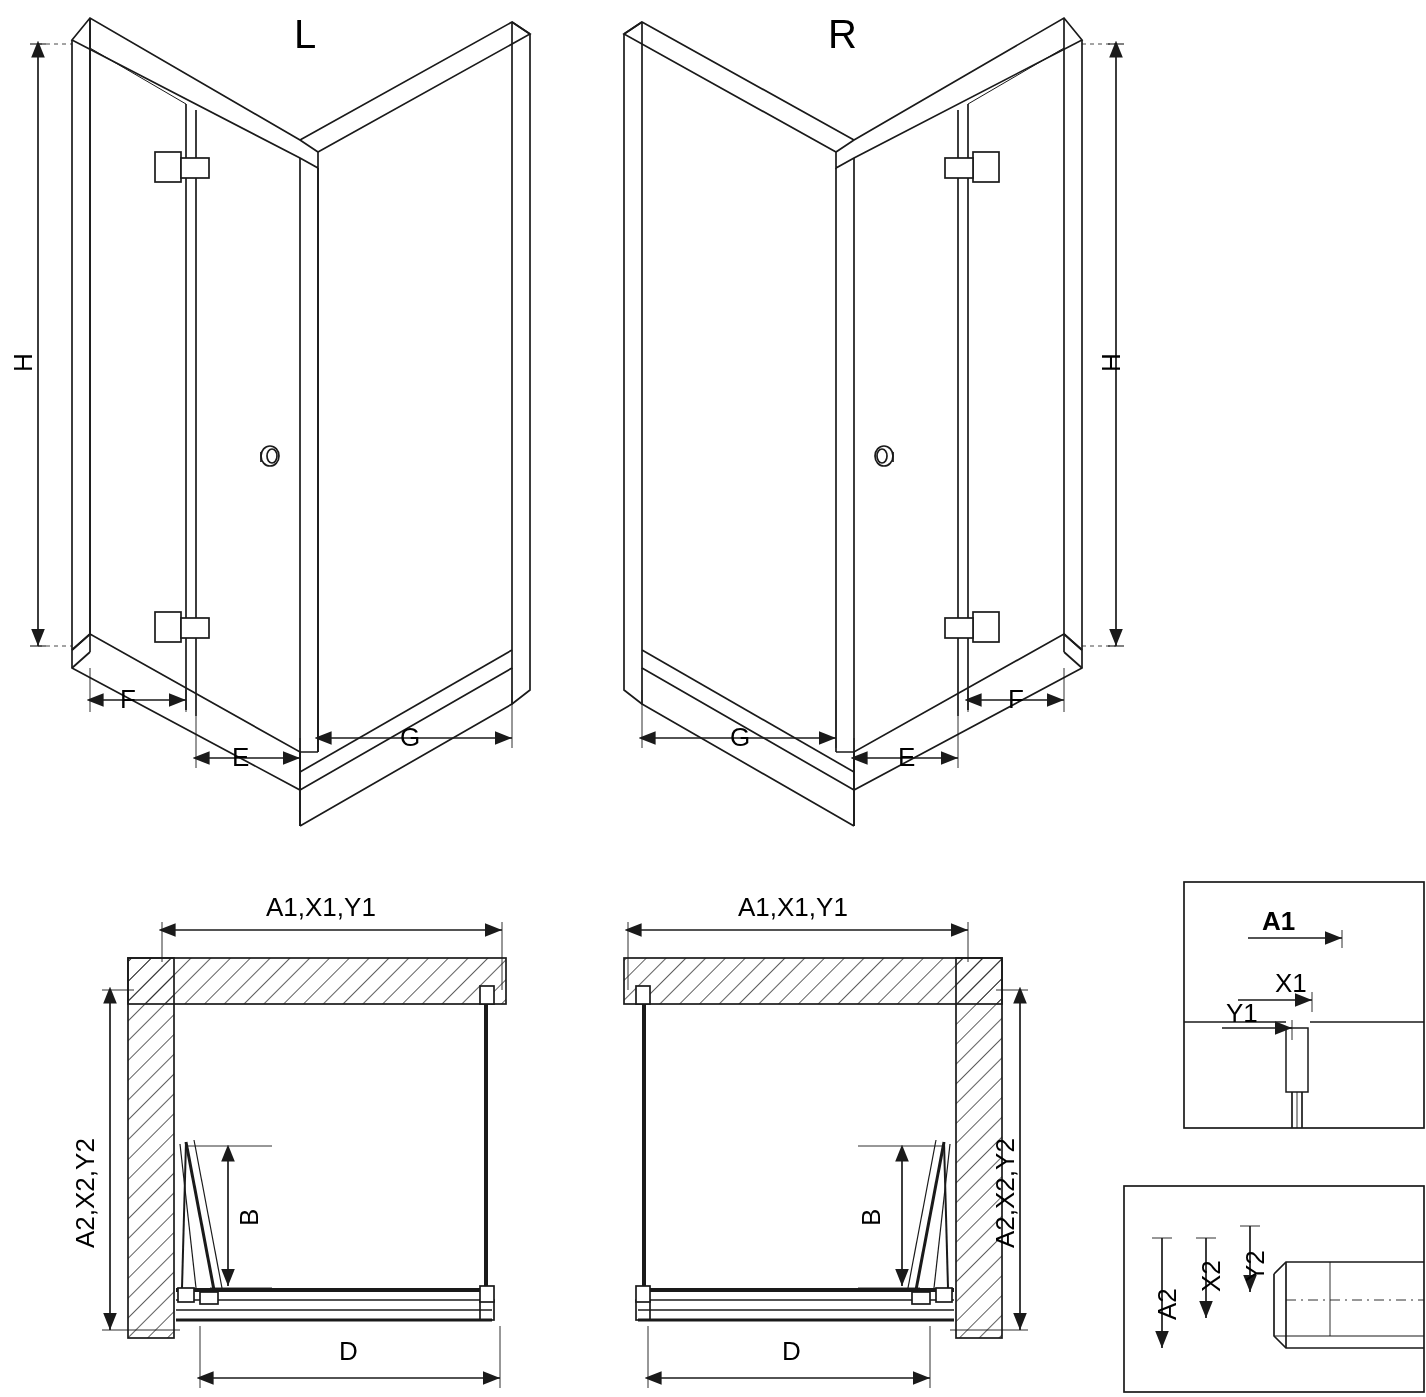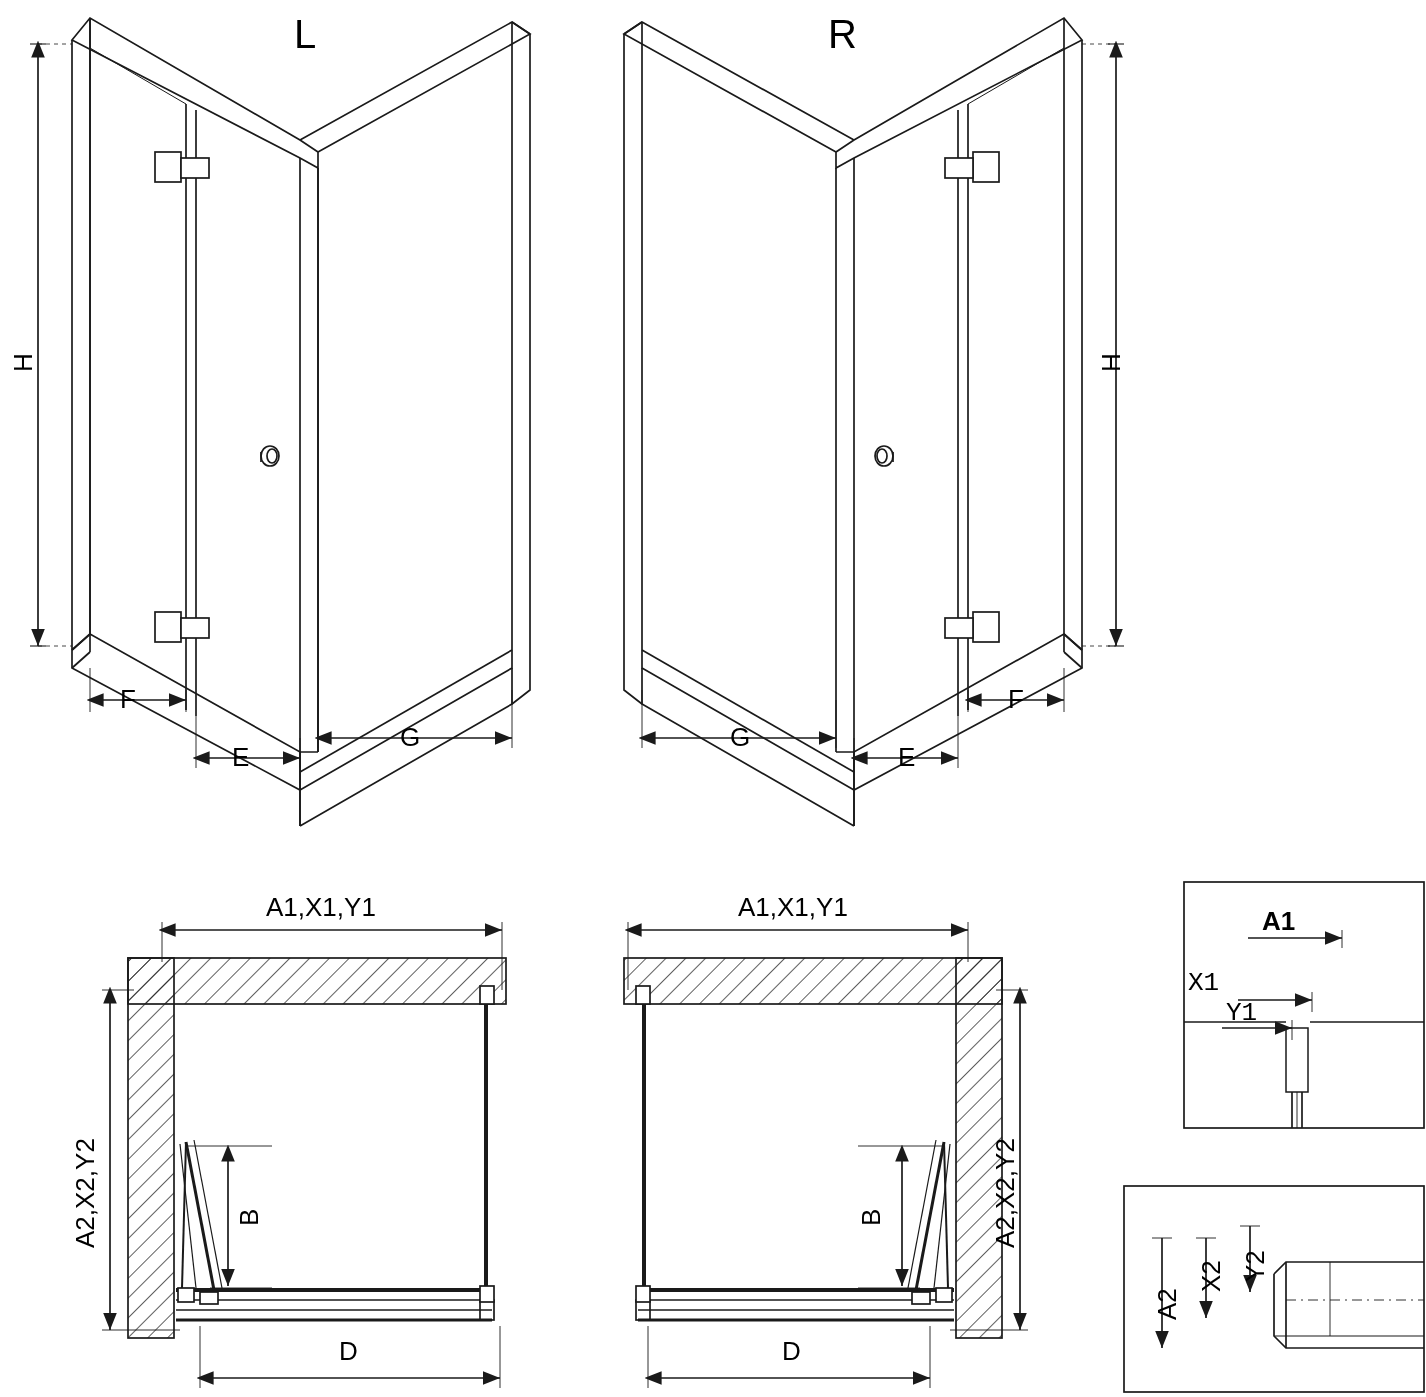--- a/index.html
+++ b/index.html
@@ -278,20 +278,20 @@
 <div class="lbl mid rot90" style="left:72px;top:1248px;">A2,X2,Y2</div>
 <div class="lbl mid rot90" style="left:992px;top:1248px;">A2,X2,Y2</div>
 
 <div class="lbl mid rot90" style="left:236px;top:1226px;">B</div>
 <div class="lbl mid rot90" style="left:858px;top:1226px;">B</div>
 
 <div class="lbl mid" style="left:339px;top:1338px;">D</div>
 <div class="lbl mid" style="left:782px;top:1338px;">D</div>
 
 <div class="lbl mid" style="left:1262px;top:908px;font-weight:bold;">A1</div>
-<div class="lbl mid" style="left:1188px;top:970px;font-family:Liberation Mono, monospace;">X1</div>
-<div class="lbl mid" style="left:1226px;top:1000px;font-family:Liberation Mono, monospace;">Y1</div>
+<div class="lbl mid" style="left:1275px;top:970px;">X1</div>
+<div class="lbl mid" style="left:1226px;top:1000px;">Y1</div>
 
 <div class="lbl mid rot90" style="left:1154px;top:1320px;">A2</div>
 <div class="lbl mid rot90" style="left:1198px;top:1292px;">X2</div>
 <div class="lbl mid rot90" style="left:1242px;top:1282px;">Y2</div>
 
 </div>
 
 </body></html>

